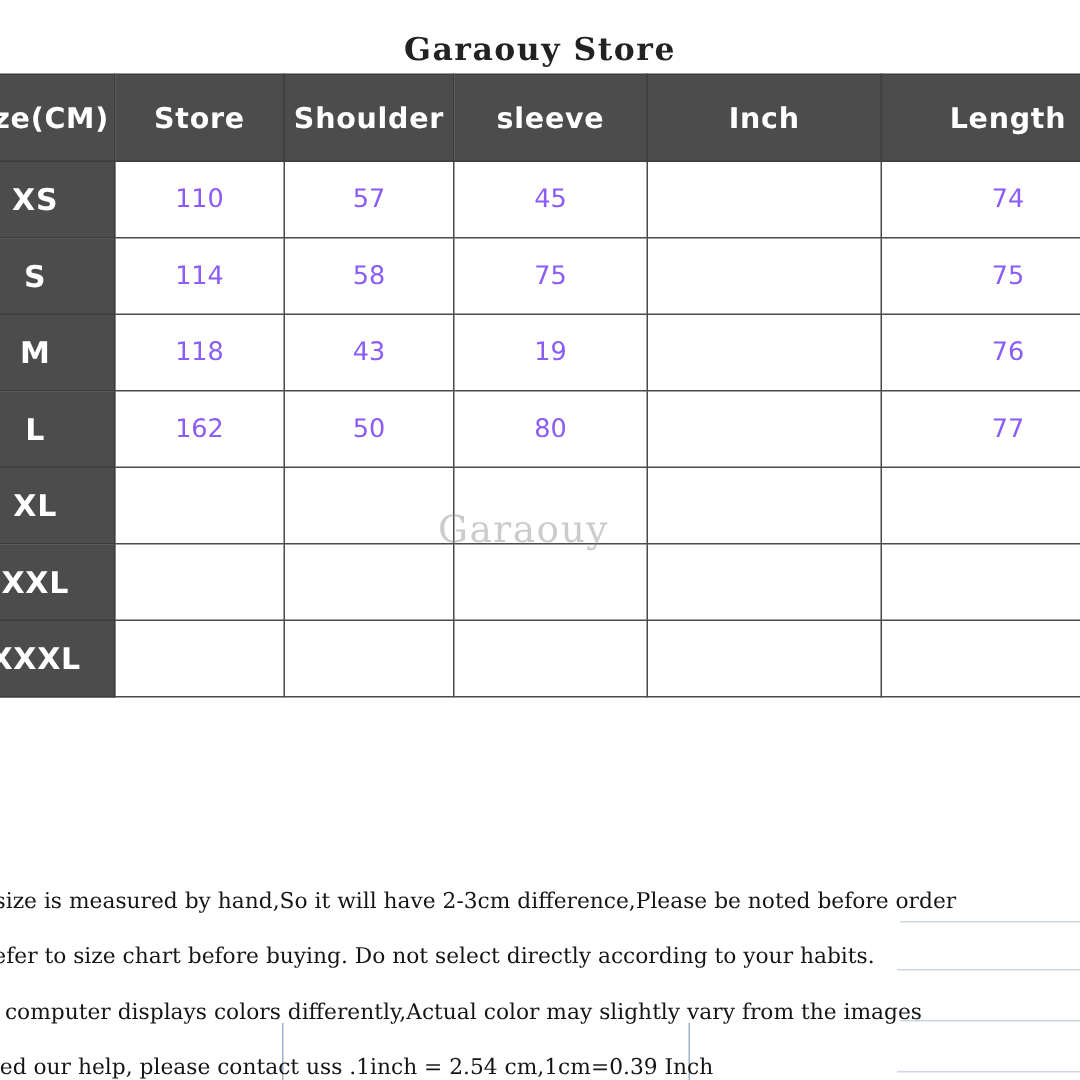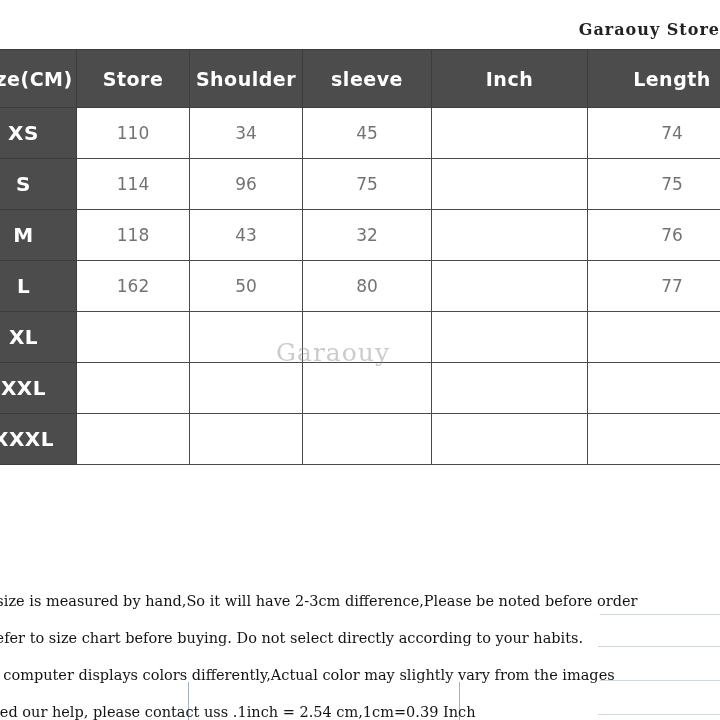--- a/index.html
+++ b/index.html
@@ -18,23 +18,23 @@
     position: relative;
     width: 720px;
     height: 720px;
     background: #ffffff;
   }
   .title {
     position: absolute;
     top: 20px;
     left: 0;
     width: 720px;
-    text-align: right;
+    text-align: center;
     font-family: "DejaVu Serif", serif;
-    font-size: 16px;
+    font-size: 21px;
     font-weight: 700;
     letter-spacing: 1px;
     color: #222;
   }
   .chart {
     position: absolute;
     top: 49px;
     left: -30px;
     width: 780px;
     border-collapse: collapse;
@@ -61,34 +61,34 @@
     background: #4c4c4c;
     color: #ffffff;
     font-size: 20px;
     font-weight: 700;
     letter-spacing: 0.5px;
     border: 1px solid #3d3d3d;
     text-align: center;
   }
   .chart tbody td {
     background: #ffffff;
-    color: #737373;
+    color: #8b5cf6;
     font-size: 17px;
     font-weight: 400;
   }
   .col-size { width: 105px; }
   .col-val  { width: 112px; }
   .col-sleeve { width: 128px; }
   .col-waist  { width: 155px; }
   .col-length { width: 168px; }
 
   .watermark {
     position: absolute;
     top: 338px;
-    left: 276px;
+    left: 292px;
     font-family: "DejaVu Serif", serif;
     font-size: 25px;
     color: rgba(140,140,140,0.45);
     letter-spacing: 1px;
     pointer-events: none;
   }
   .notes {
     position: absolute;
     left: -32px;
     top: 592px;
@@ -137,38 +137,38 @@
         <th class="col-val">Shoulder</th>
         <th class="col-sleeve">sleeve</th>
         <th class="col-waist">Inch</th>
         <th class="col-length">Length</th>
       </tr>
     </thead>
     <tbody>
       <tr>
         <th>XS</th>
         <td>110</td>
-        <td>34</td>
+        <td>57</td>
         <td>45</td>
         <td></td>
         <td>74</td>
       </tr>
       <tr>
         <th>S</th>
         <td>114</td>
-        <td>96</td>
+        <td>58</td>
         <td>75</td>
         <td></td>
         <td>75</td>
       </tr>
       <tr>
         <th>M</th>
         <td>118</td>
         <td>43</td>
-        <td>32</td>
+        <td>19</td>
         <td></td>
         <td>76</td>
       </tr>
       <tr>
         <th>L</th>
         <td>162</td>
         <td>50</td>
         <td>80</td>
         <td></td>
         <td>77</td>

